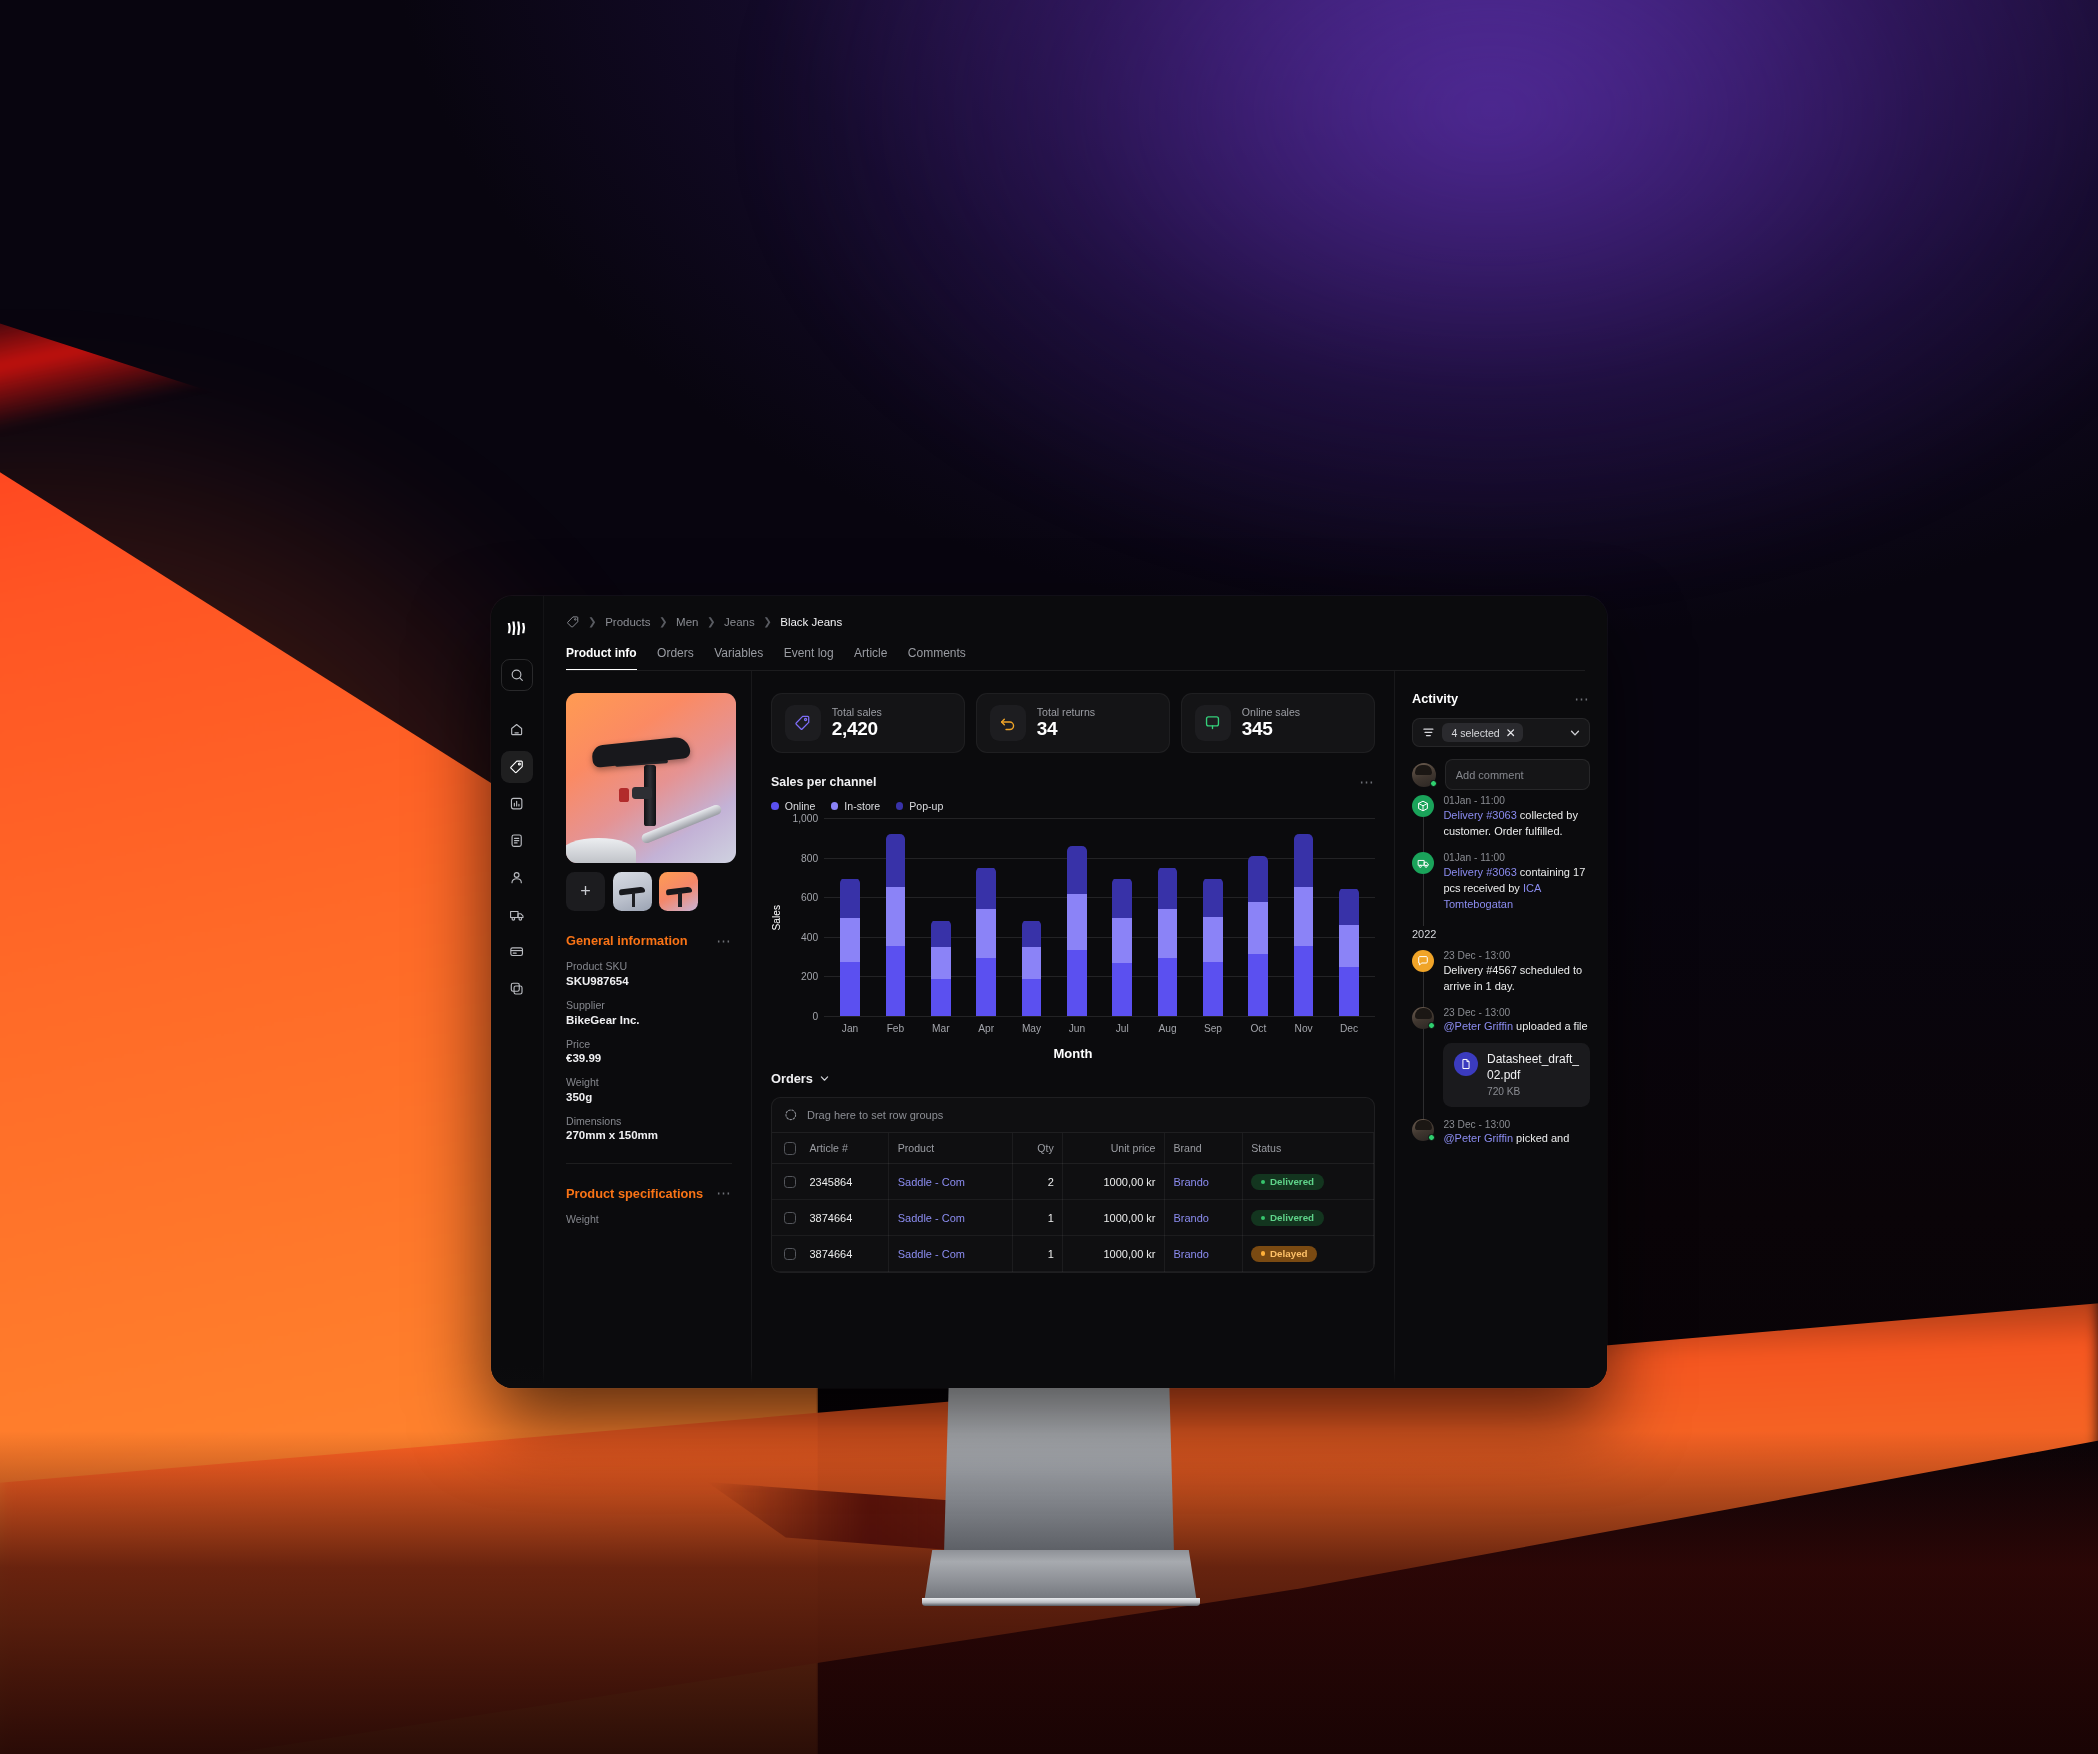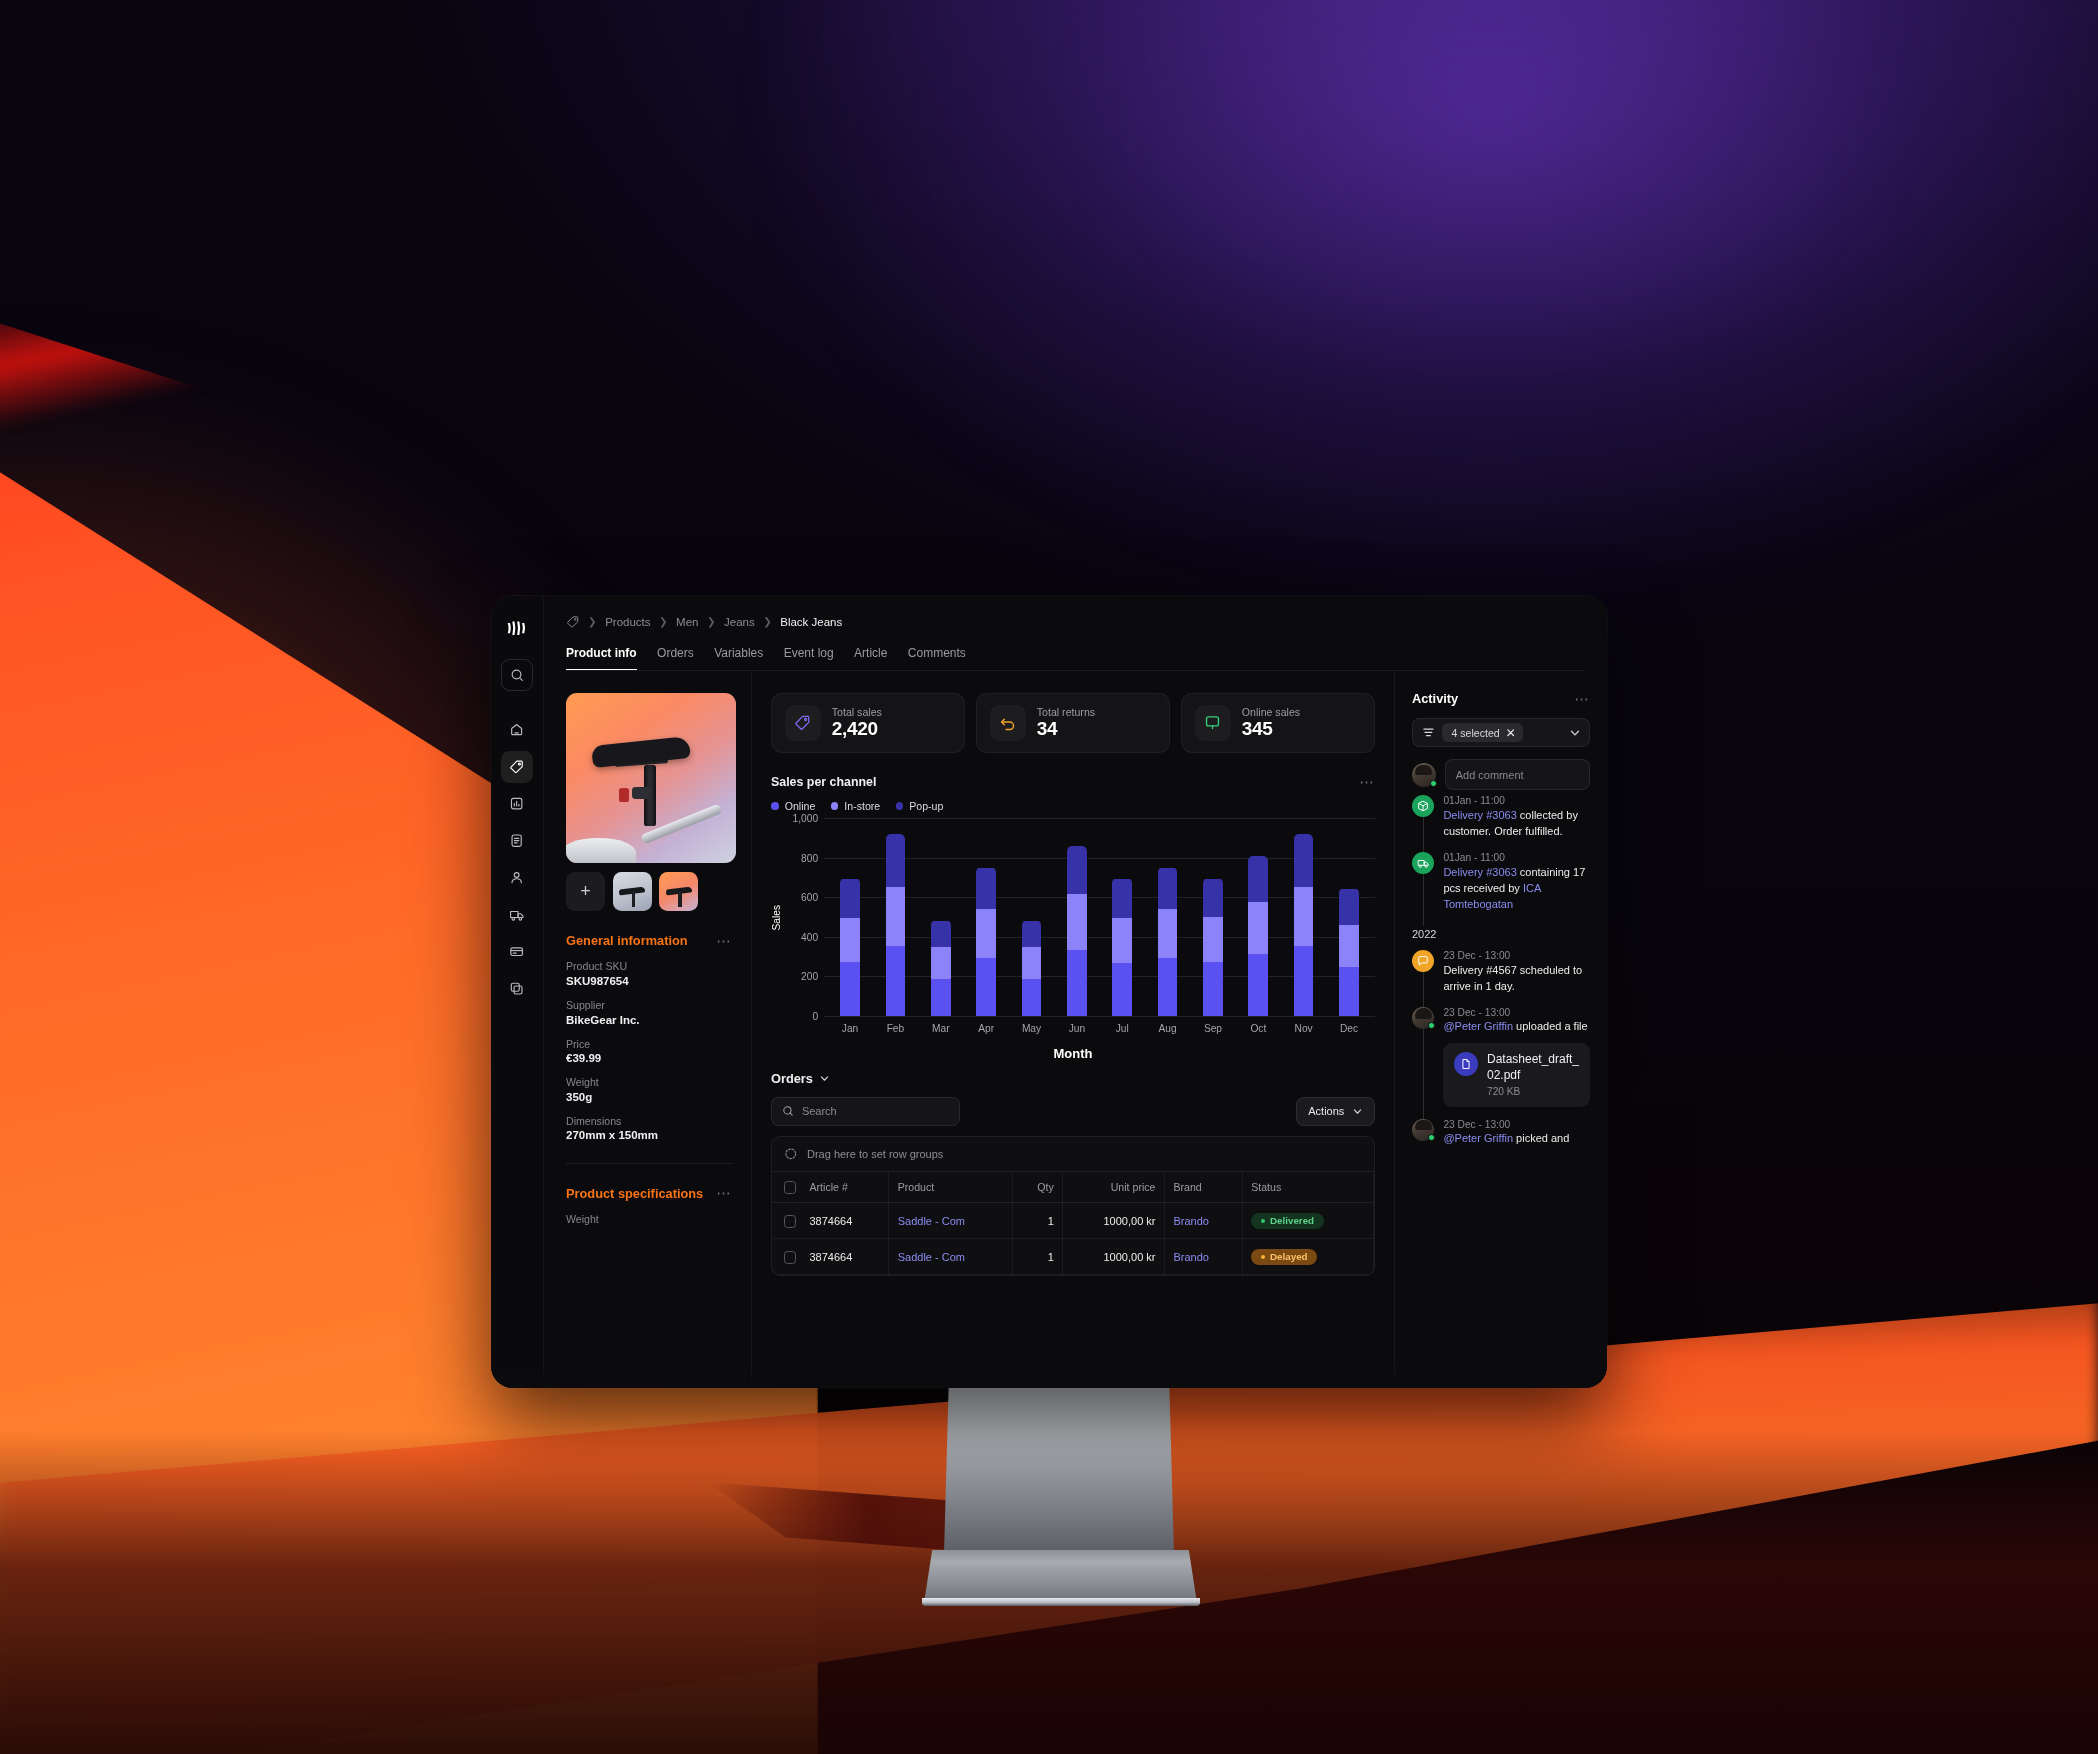--- a/index.html
+++ b/index.html
@@ -691,39 +691,20 @@
 
         <div class="orders-head">
           <span class="orders-title">Orders</span>
           <span>
             <svg width="11" height="11" viewBox="0 0 14 14" fill="none" stroke="#d0d1d5" stroke-width="1.5" stroke-linecap="round" stroke-linejoin="round">
                 <path d="M3 5 L7 9.2 L11 5"></path>
               </svg>
           </span>
         </div>
 
-        <div class="tools">
-          <div class="search-box">
-            <span>
-              <svg width="12" height="12" viewBox="0 0 20 20" fill="none" stroke="#9c9ea4" stroke-width="1.7" stroke-linecap="round">
-                  <circle cx="9" cy="9" r="6"></circle>
-                  <path d="M13.5 13.5 L17 17"></path>
-                </svg>
-            </span>
-            <span class="ph">Search</span>
-          </div>
-          <div class="actions-btn">
-            <span>Actions</span>
-            <span>
-              <svg width="11" height="11" viewBox="0 0 14 14" fill="none" stroke="#d0d1d5" stroke-width="1.5" stroke-linecap="round" stroke-linejoin="round">
-                  <path d="M3 5 L7 9.2 L11 5"></path>
-                </svg>
-            </span>
-          </div>
-        </div>
 
         <div class="grid-box">
           <div class="rowgroup-bar">
             <span>
               <svg width="13.6" height="13.6" viewBox="0 0 18 18" fill="none" stroke="#8d8f95" stroke-width="1.4" stroke-linecap="round" stroke-dasharray="2.4 2">
                 <circle cx="9" cy="9" r="6.4"></circle>
               </svg>
             </span>
             <span>Drag here to set row groups</span>
           </div>
@@ -734,20 +715,32 @@
                 <th class="c-check"><span class="cbx"></span></th>
                 <th>Article #</th>
                 <th>Product</th>
                 <th class="num">Qty</th>
                 <th class="num">Unit price</th>
                 <th>Brand</th>
                 <th>Status</th>
               </tr>
             </thead>
             <tbody id="orders-body">
+                <tr>
+                  <td class="c-check"><span class="cbx"></span></td>
+                  <td>2345864</td>
+                  <td><span class="lnk">Saddle - Com</span></td>
+                  <td class="num">2</td>
+                  <td class="num">1000,00 kr</td>
+                  <td><span class="lnk">Brando</span></td>
+                  <td><span class="badge delivered">
+                      <span class="bdot"></span>
+                      <span>Delivered</span>
+                    </span></td>
+                </tr>
                 <tr>
                   <td class="c-check"><span class="cbx"></span></td>
                   <td>3874664</td>
                   <td><span class="lnk">Saddle - Com</span></td>
                   <td class="num">1</td>
                   <td class="num">1000,00 kr</td>
                   <td><span class="lnk">Brando</span></td>
                   <td><span class="badge delivered">
                       <span class="bdot"></span>
                       <span>Delivered</span>

